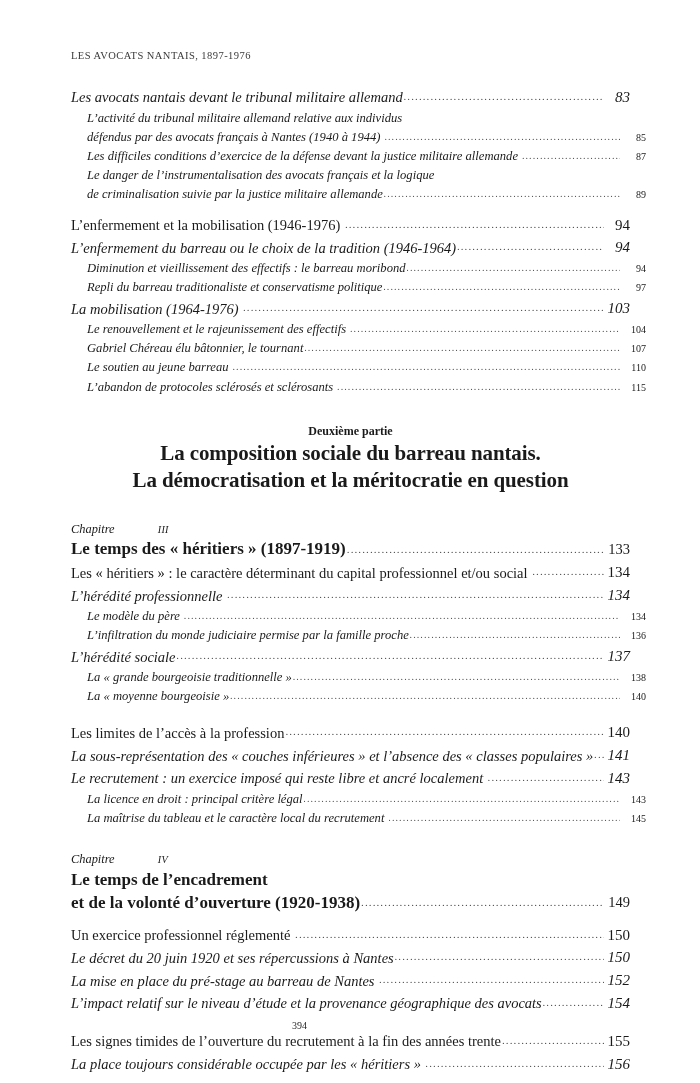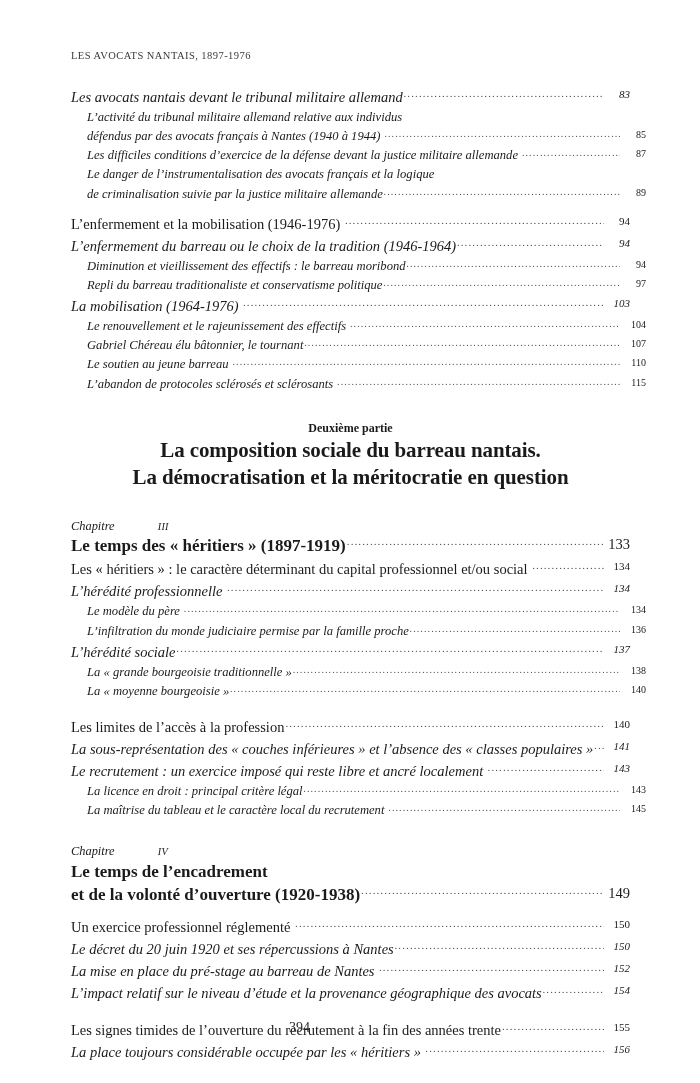--- a/index.html
+++ b/index.html
@@ -38,21 +38,21 @@
   .content {
     position: absolute;
     left: 71px;
     top: 86px;
     width: 559px;
   }
 
   
   .row {
     display: flex;
-    align-items: flex-start;
+    align-items: center;
     width: 100%;
     line-height: 1.52;
   }
   .row .txt { white-space: pre; }
   .row .leader {
     flex: 1 1 auto;
     margin: 0 2px 0 1px;
     overflow: hidden;
     white-space: nowrap;
     font-size: 11px;
@@ -60,21 +60,21 @@
     letter-spacing: 1.1px;
     transform: translateY(-1px);
   }
   .row .leader::before {
     content: "...........................................................................................................................................................................";
   }
   .row .pg {
     flex: 0 0 auto;
     text-align: right;
     min-width: 24px;
-    font-size: 11px;
+    font-size: 15px;
     white-space: pre;
   }
   .row.noleader .txt { flex: 1 1 auto; }
 
   
   .lvl1 {
     font-size: 14.5px;
     margin-left: 0;
   }
   
@@ -140,21 +140,21 @@
     font-weight: normal;
   }
 
   
   .folio {
     position: absolute;
     left: 0;
     top: 1020px;
     width: 599px;
     text-align: center;
-    font-size: 14px;
+    font-size: 10px;
     color: #2a2a2a;
   }
 </style>
 </head>
 <body>
 
 <div class="page">
 
   <div class="running-head">LES AVOCATS NANTAIS, 1897-1976</div>
 

